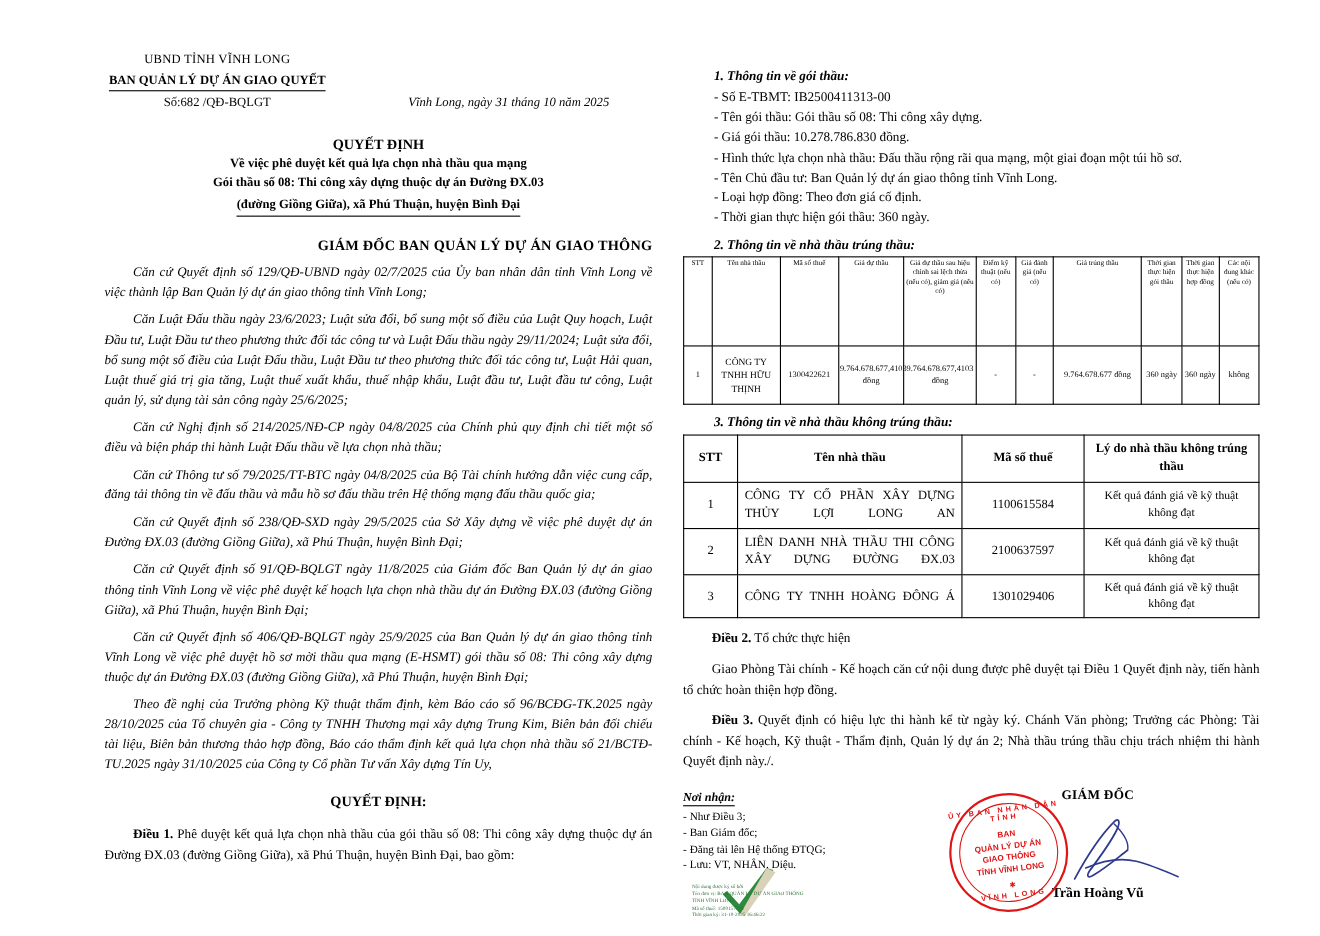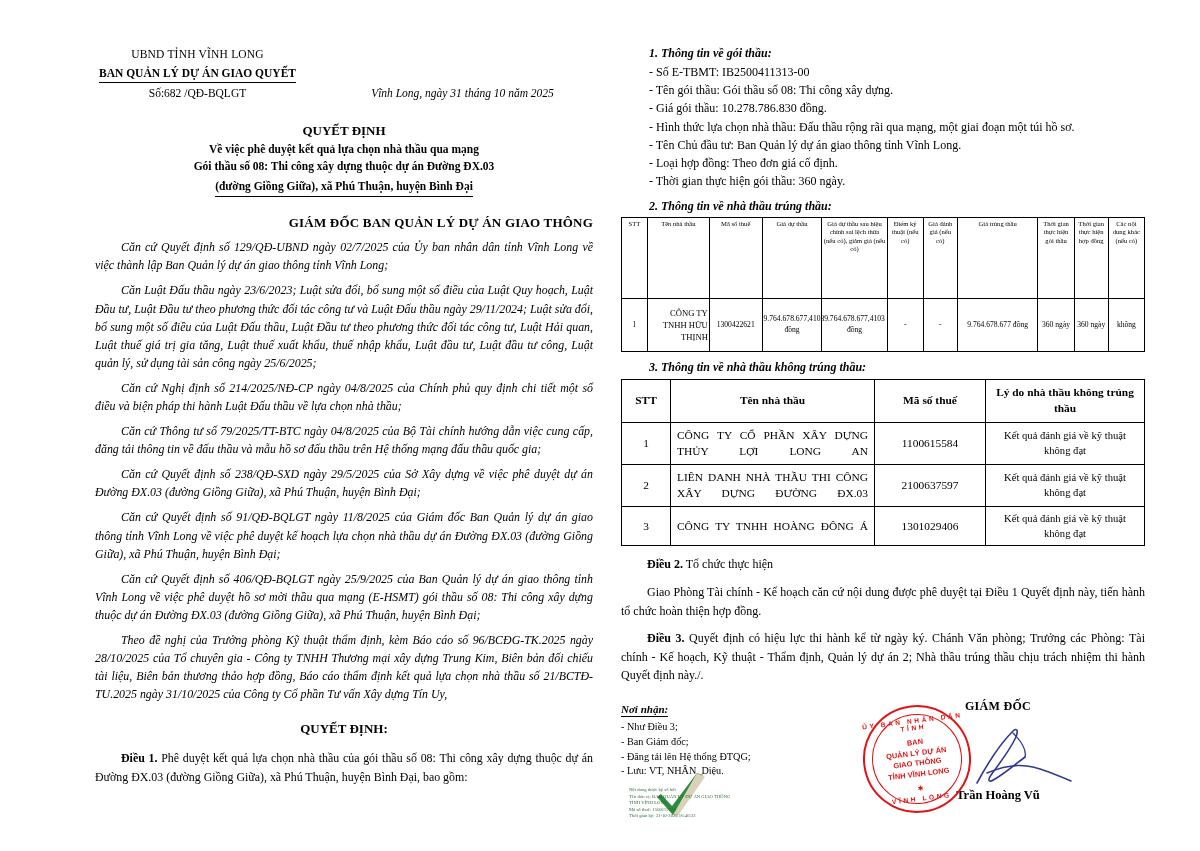--- a/index.html
+++ b/index.html
@@ -161,21 +161,21 @@
 
   
   .sec-head {
     font-size: 12px;
     font-weight: bold;
     font-style: italic;
     margin-left: 28px;
     margin-bottom: 2px;
     margin-top: 8px;
   }
-  .sec-head.first { margin-top: 0; font-style: italic; }
+  .sec-head.first { margin-top: 16px; font-style: italic; }
   .bullet {
     font-size: 12px;
     line-height: 1.52;
     text-align: justify;
     text-indent: 28px;
     margin: 0;
   }
 
   
   table {
@@ -199,21 +199,20 @@
     vertical-align: top;
   }
   .tbl-win td {
     font-size: 7.6px;
     line-height: 1.35;
     height: 48px;
   }
   .tbl-win td.name {
     font-size: 8.6px;
     line-height: 1.4;
-    text-align: right;
   }
 
   .tbl-lose { table-layout: fixed; margin-top: 4px; }
   .tbl-lose th {
     font-size: 11.4px;
     font-weight: bold;
     line-height: 1.4;
     padding: 5px 3px;
   }
   .tbl-lose td {

